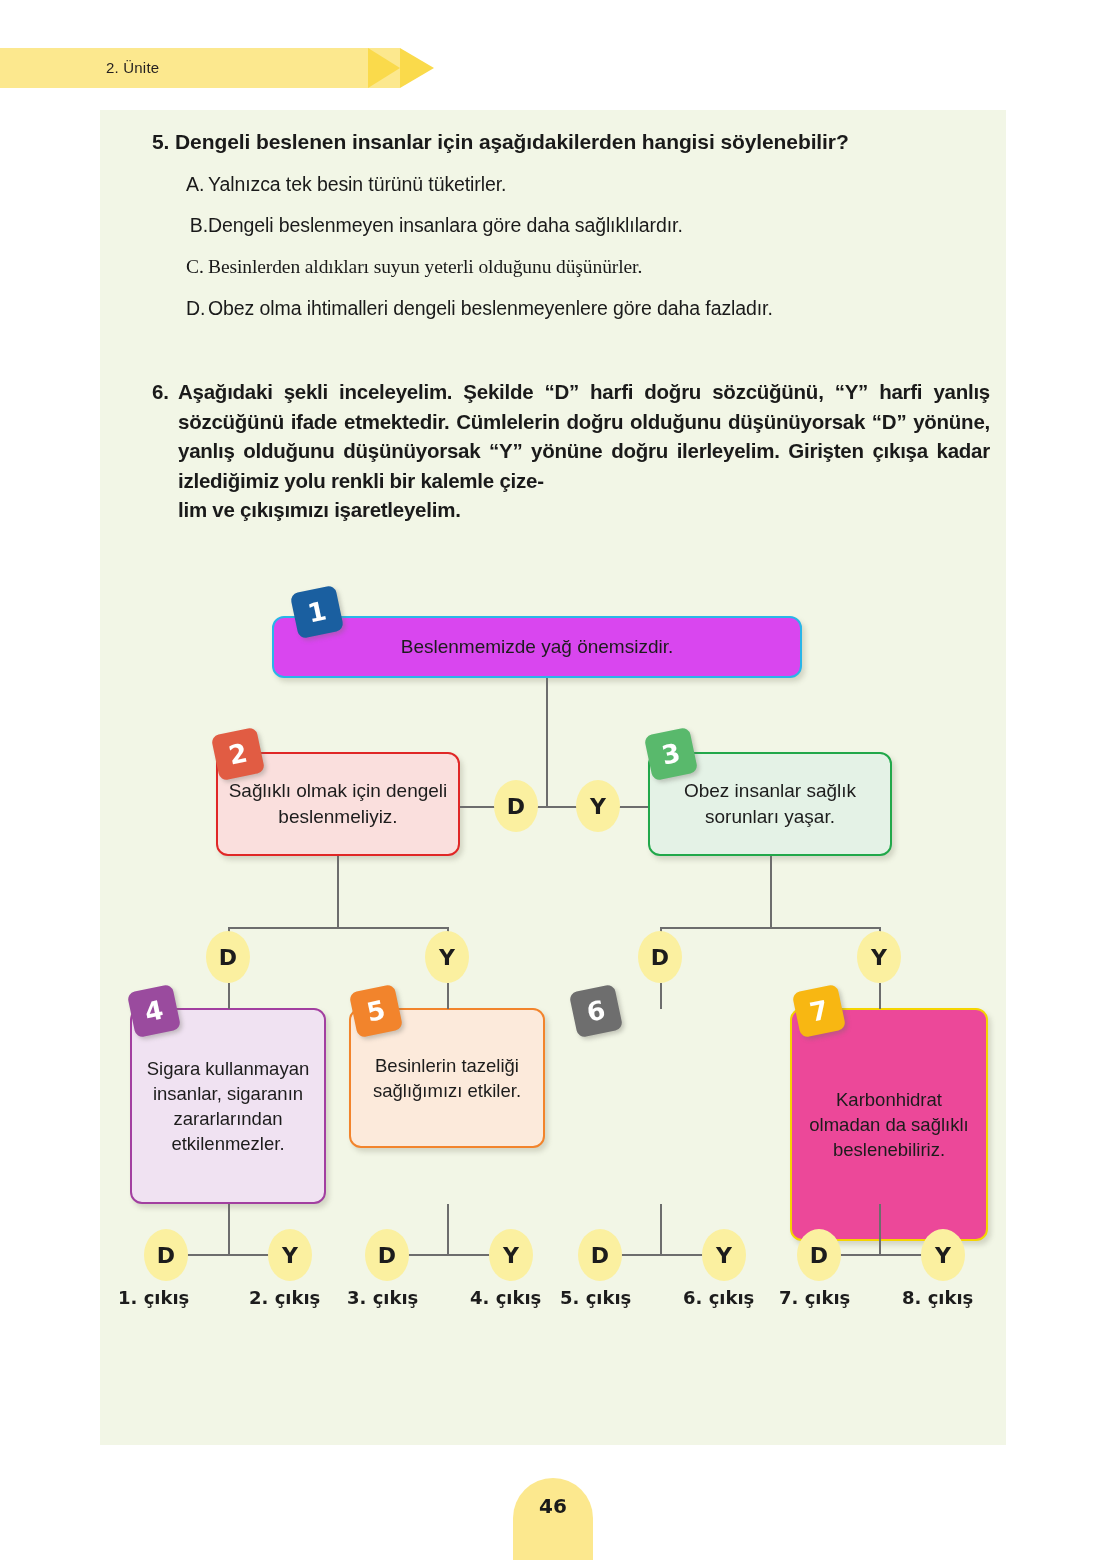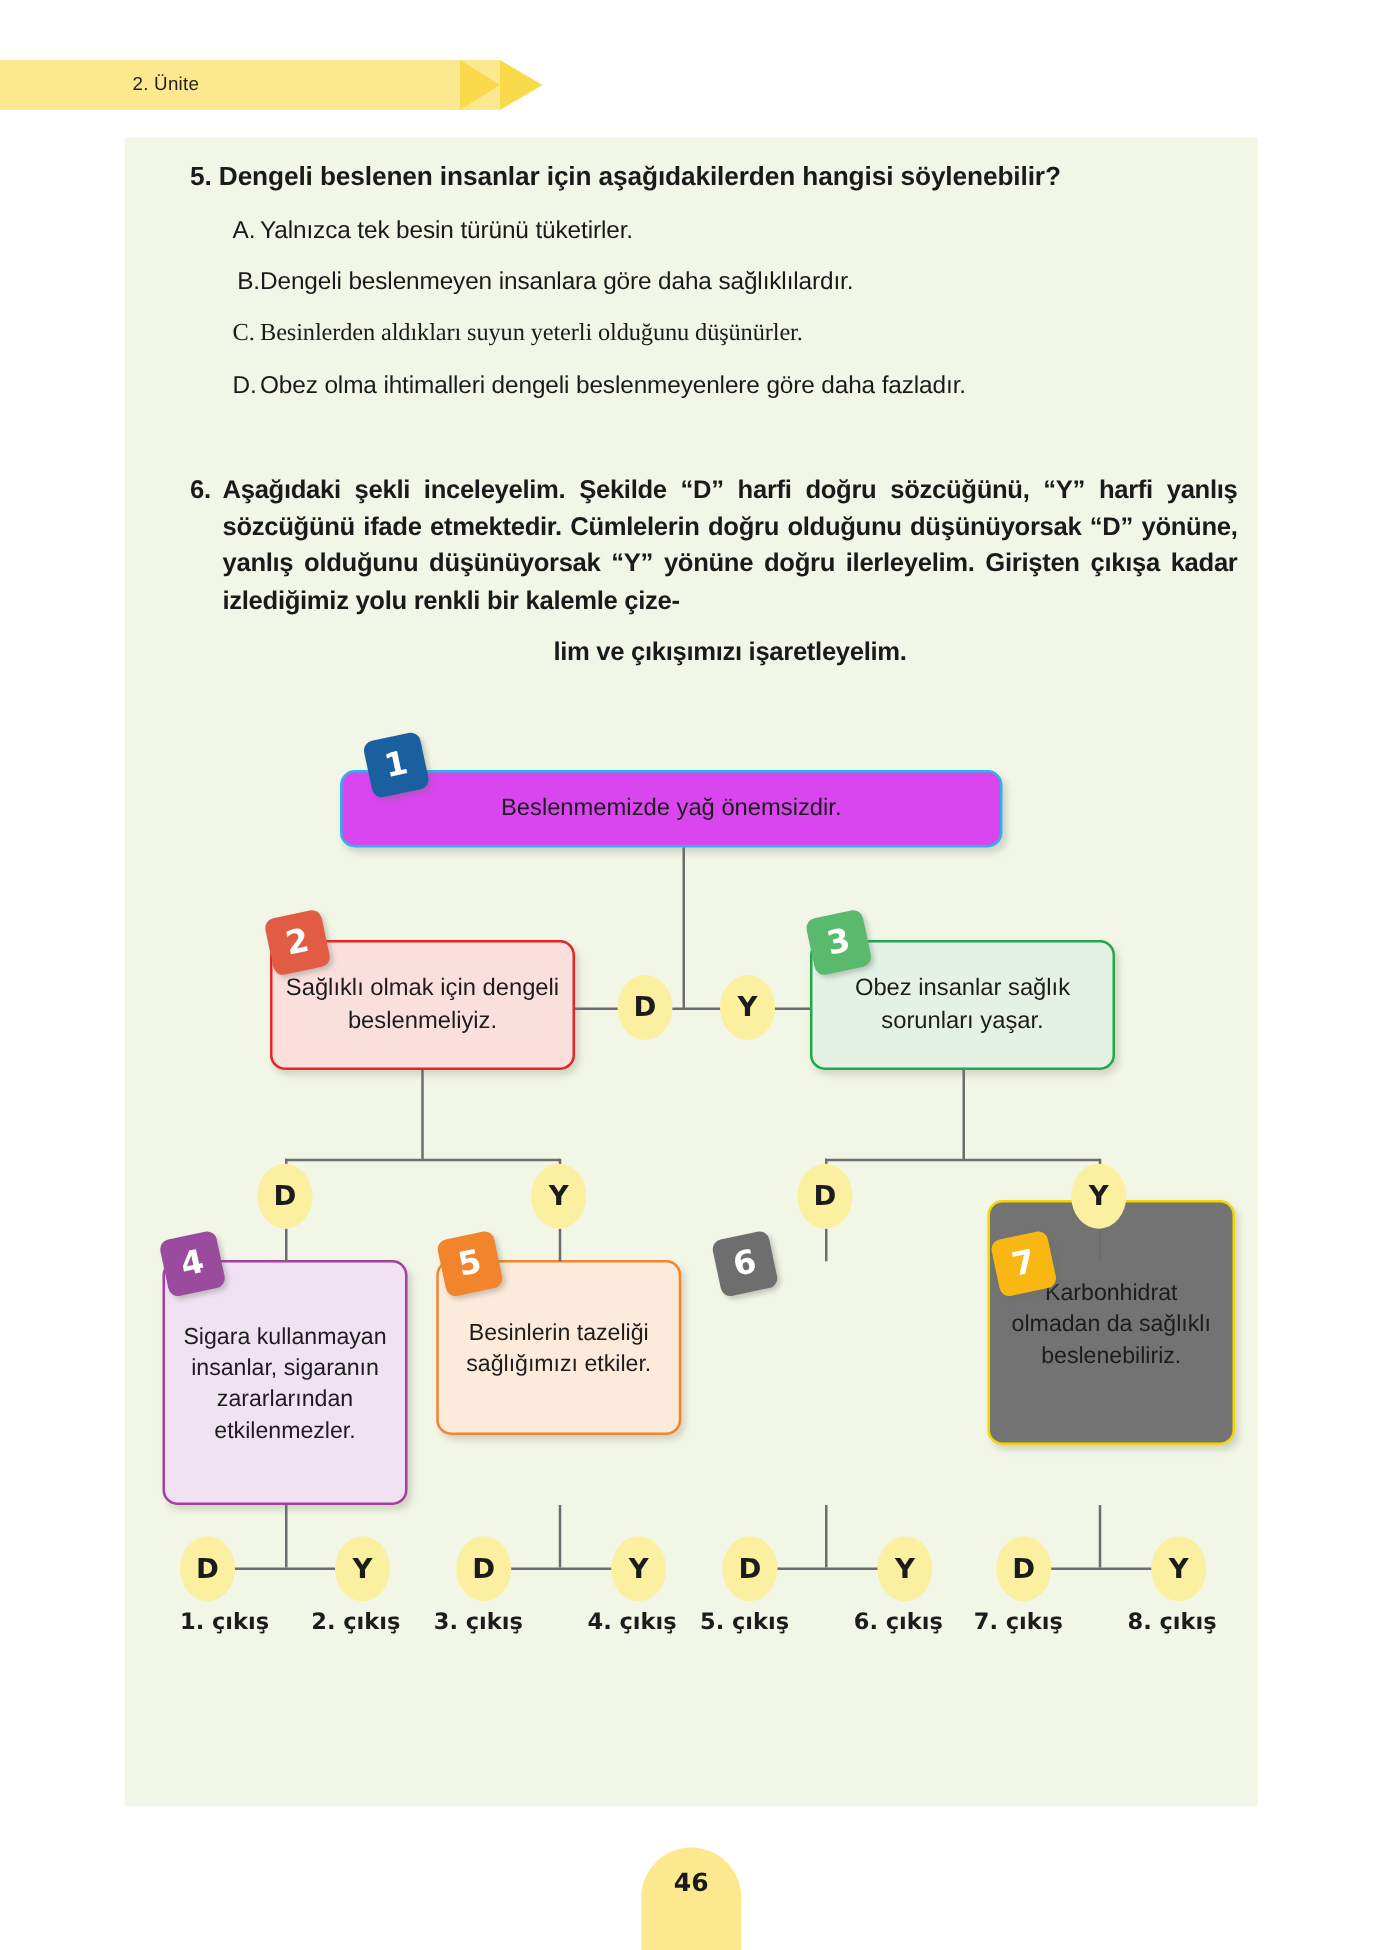--- a/index.html
+++ b/index.html
@@ -59,21 +59,21 @@
 
   
   .q6 {
     position: absolute; left: 152px; top: 377px;
     width: 838px;
     font-size: 20.5px; font-weight: bold; color: #1a1a1a;
     line-height: 29.5px; letter-spacing: -0.25px;
   }
   .q6 .num { position: absolute; left: 0; top: 0; }
   .q6 .body { display: block; padding-left: 26px; text-align: justify; }
-  .q6 .body .last { display: block; text-align: center; margin-top: 12px; }
+  .q6 .body .last { display: block; text-align: left; }
 
   
   .flow { position: absolute; left: 0; top: 0; width: 1106px; height: 1560px; }
 
   .node {
     position: absolute;
     border-radius: 12px;
     display: flex; align-items: center; justify-content: center;
     text-align: center;
     font-size: 19px; color: #1c1c1c;
@@ -113,22 +113,22 @@
   #badge4 { left: 131px; top: 988px; background: #9a4b9e; }
   
   #node5 { left: 349px; top: 1008px; width: 196px; height: 140px;
            background: #fceadb; border: 2px solid #f2842c; }
   #badge5 { left: 353px; top: 988px; background: #f2842c; }
   
   #node6 { left: 569px; top: 1008px; width: 196px; height: 196px;
            background: #eef2f8; border: 2px solid #9fb3c7; }
   #badge6 { left: 573px; top: 988px; background: #6e6e6e; }
   
-  #node7 { left: 790px; top: 960px; width: 198px; height: 196px;
-           background: #737373; border: 2px solid #f5d400; }
+  #node7 { left: 790px; top: 1008px; width: 198px; height: 233px;
+           background: #ec4899; border: 2px solid #f5d400; }
   #badge7 { left: 796px; top: 988px; background: #f8b712; }
 
   
   .dy {
     position: absolute;
     width: 44px; height: 52px;
     border-radius: 50%;
     background: #fbf0a0;
     display: flex; align-items: center; justify-content: center;
     font-size: 22px; font-weight: bold; color: #1c1c1c;
@@ -249,21 +249,21 @@
     <div class="ln lnv" style="left:660px; top:1204px; height:50px;"></div>
     <div class="ln lnh" style="left:602px; top:1254px; width:122px;"></div>
     <div class="dy" style="left:578px; top:1229px;">D</div>
     <div class="dy" style="left:702px; top:1229px;">Y</div>
 
     <div class="ln lnv" style="left:879px; top:1204px; height:50px;"></div>
     <div class="ln lnh" style="left:821px; top:1254px; width:122px;"></div>
     <div class="dy" style="left:797px; top:1229px;">D</div>
     <div class="dy" style="left:921px; top:1229px;">Y</div>
 
-    <div class="exit-label" style="left:144px; top:1287px;text-align:right;">1. çıkış</div>
+    <div class="exit-label" style="left:118px; top:1287px;text-align:right;">1. çıkış</div>
     <div class="exit-label" style="left:249px; top:1287px;">2. çıkış</div>
     <div class="exit-label" style="left:347px; top:1287px;">3. çıkış</div>
     <div class="exit-label" style="left:470px; top:1287px;">4. çıkış</div>
     <div class="exit-label" style="left:560px; top:1287px;">5. çıkış</div>
     <div class="exit-label" style="left:683px; top:1287px;">6. çıkış</div>
     <div class="exit-label" style="left:779px; top:1287px;">7. çıkış</div>
     <div class="exit-label" style="left:902px; top:1287px;">8. çıkış</div>
   </div>
 
   <div class="pagenum">46</div>

